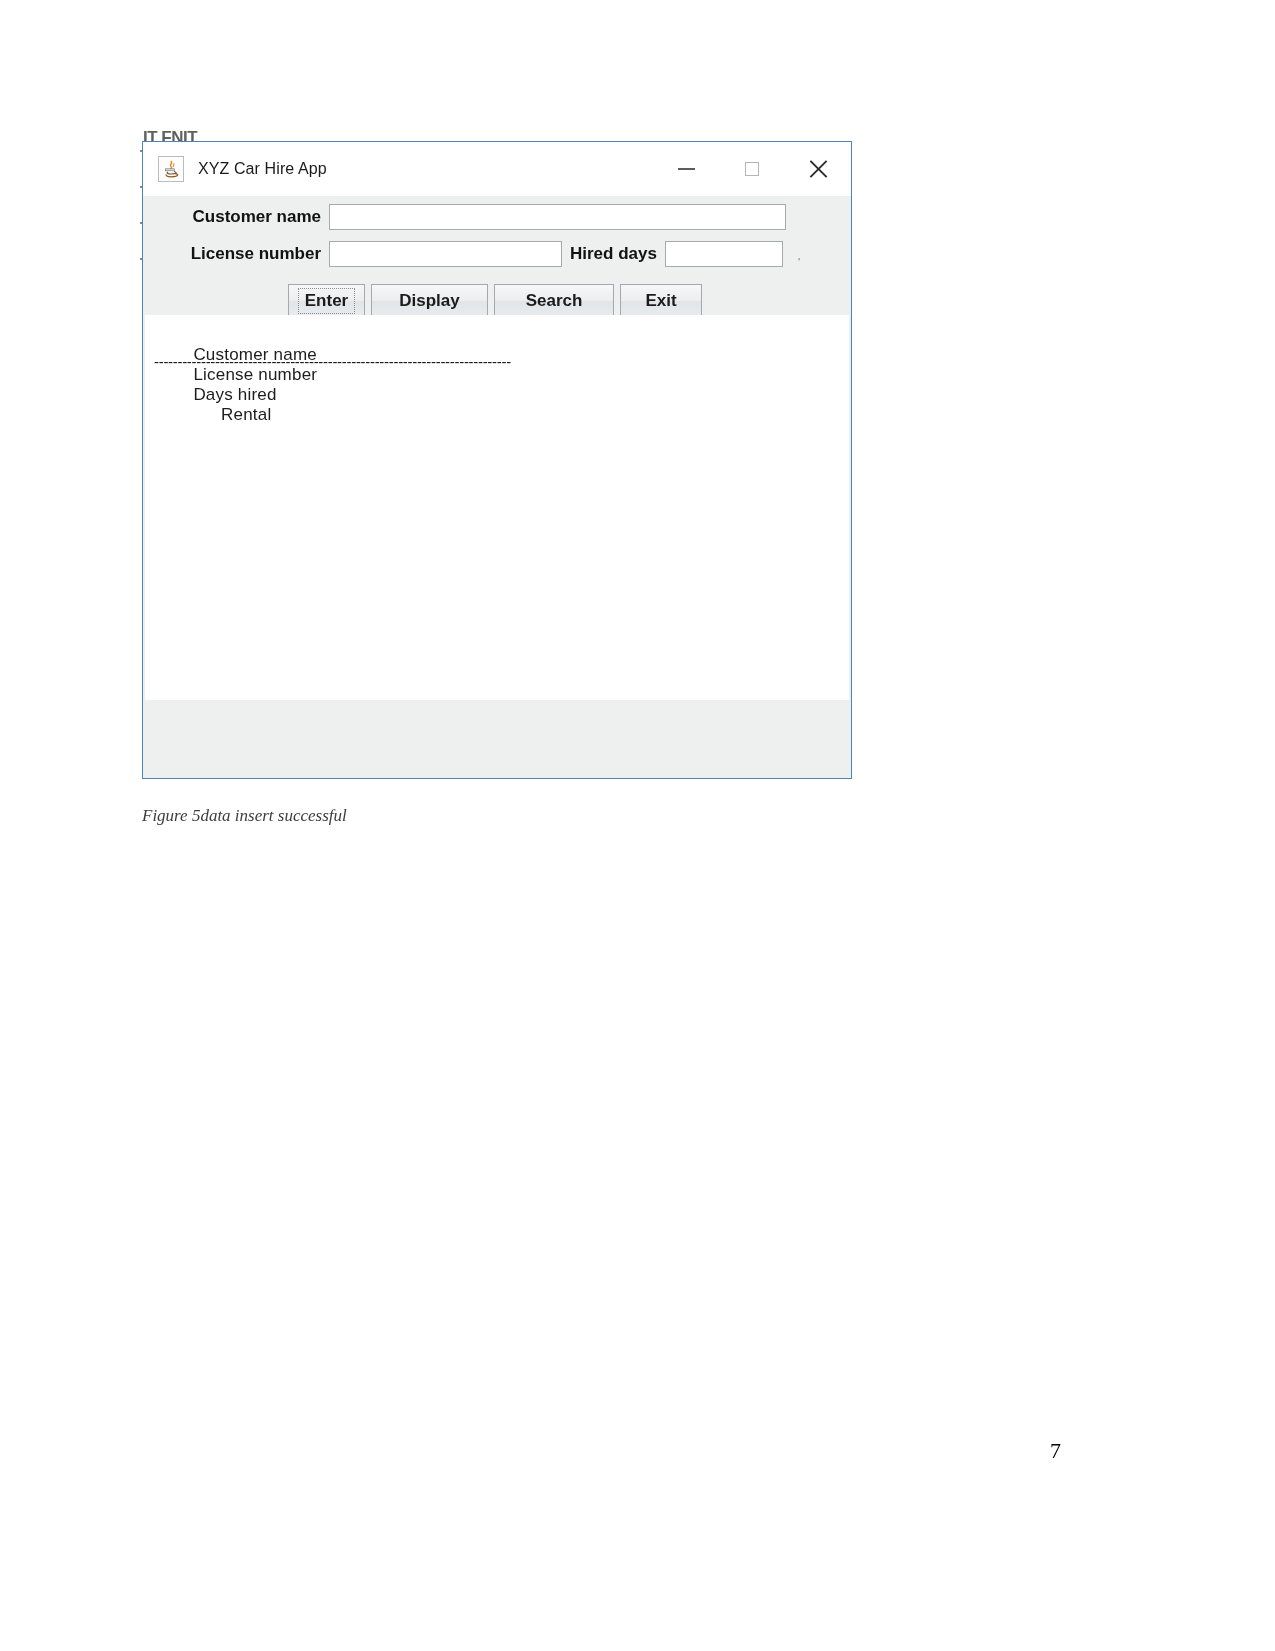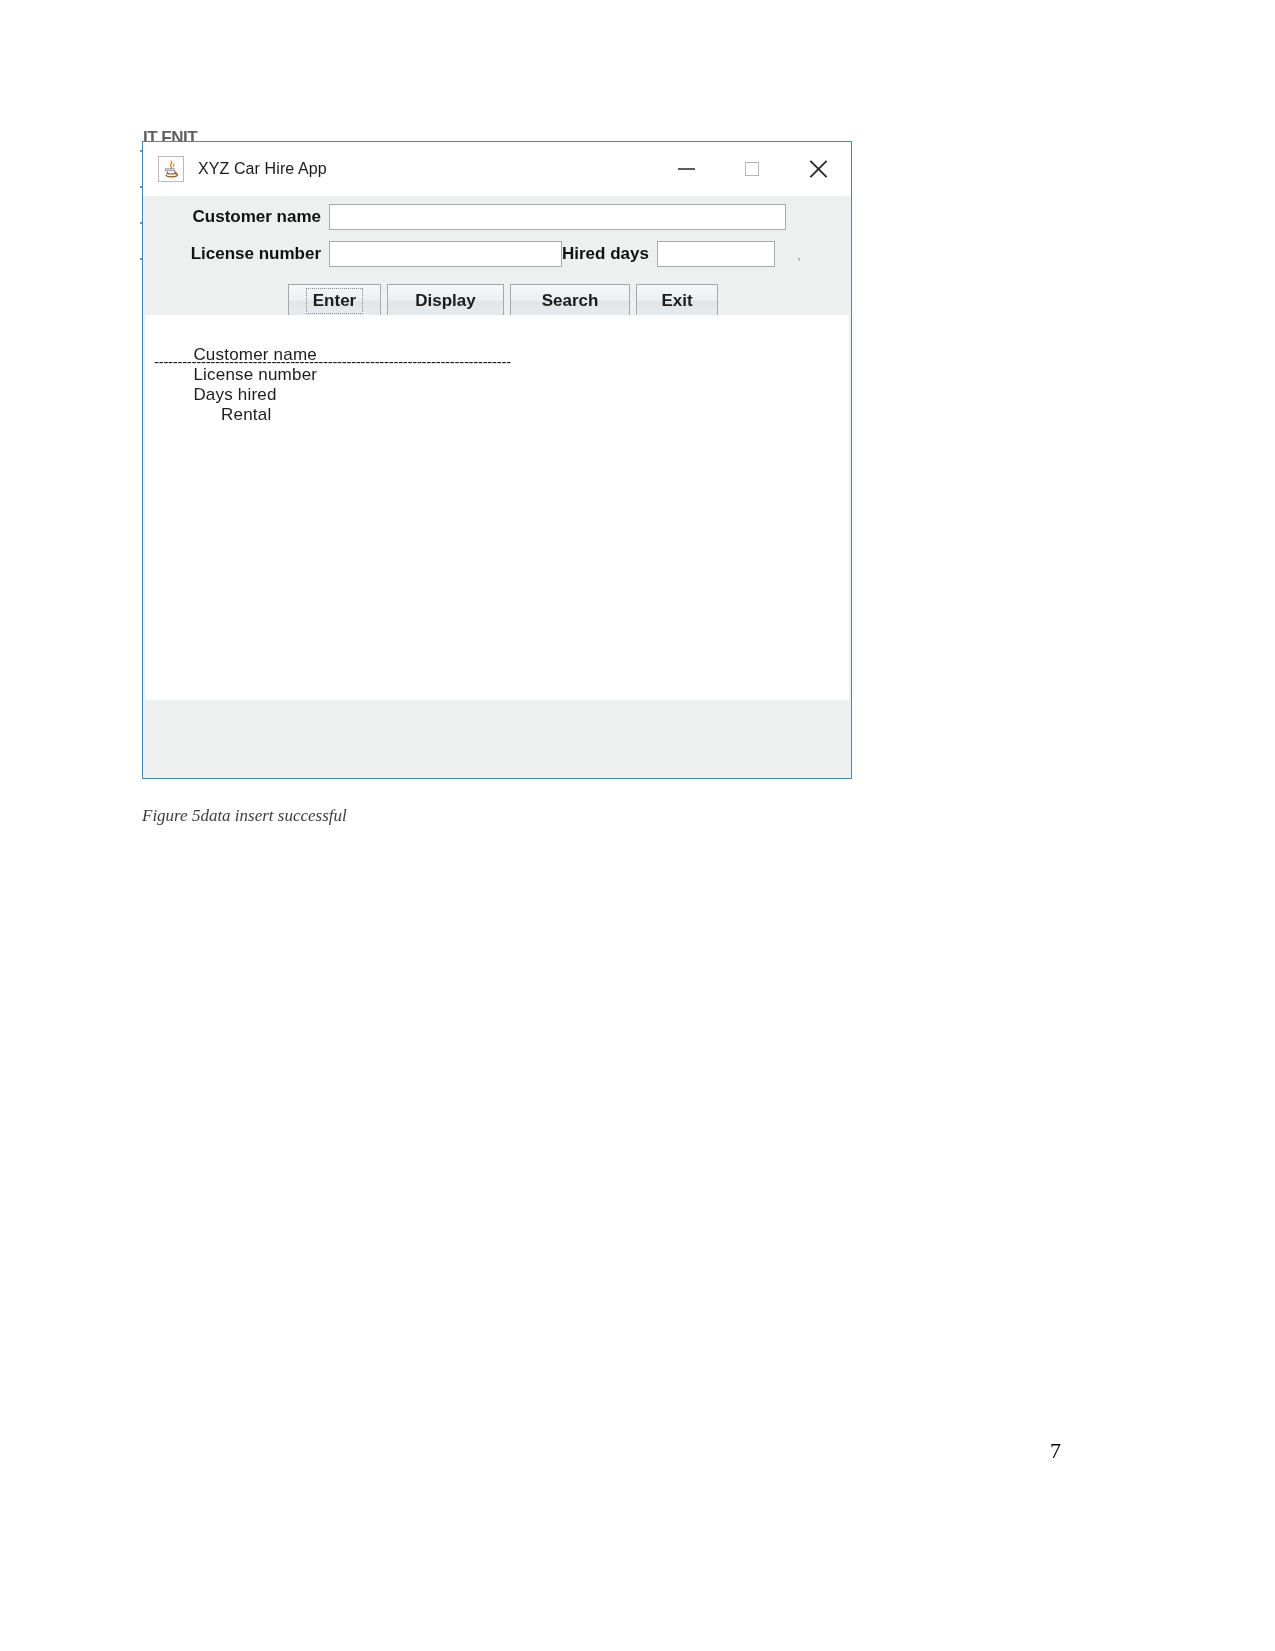--- a/index.html
+++ b/index.html
@@ -151,21 +151,21 @@
   .field-label {
     font-size: 17px;
     font-weight: bold;
     color: #121212;
     text-align: right;
     font-family: "Liberation Sans", sans-serif;
     white-space: nowrap;
   }
   .lbl-customer { width: 178px; }
   .lbl-license  { width: 178px; }
-  .lbl-hired    { margin-left: 0; }
+  .lbl-hired    { margin-left: 8px; }
   .txtfield {
     background: #ffffff;
     border: 1px solid #a7a9aa;
     box-sizing: border-box;
     height: 26px;
     margin-left: 8px;
   }
   .fld-customer { width: 457px; }
   .fld-license  { width: 233px; }
   .fld-hired    { width: 118px; }
@@ -191,21 +191,21 @@
     box-sizing: border-box;
     display: flex;
     align-items: center;
     justify-content: center;
     font-size: 17px;
     font-weight: bold;
     color: #1b1b1b;
     font-family: "Liberation Sans", sans-serif;
     position: relative;
   }
-  .btn-enter   { width: 93px; }
+  .btn-enter   { width: 77px; }
   .btn-display { width: 117px; }
   .btn-search  { width: 120px; }
   .btn-exit    { width: 82px; }
   .btn.focused .btn-label {
     border: 1px dotted #8a8d8f;
     padding: 2px 6px;
   }
 
   
   .results {

